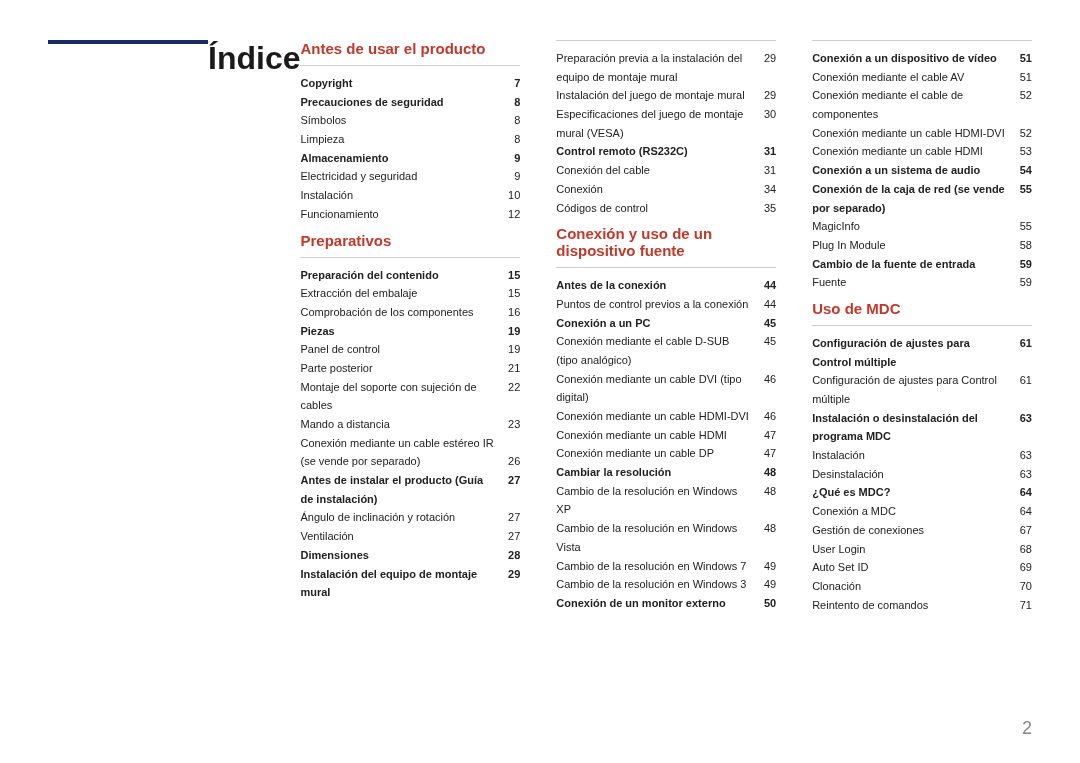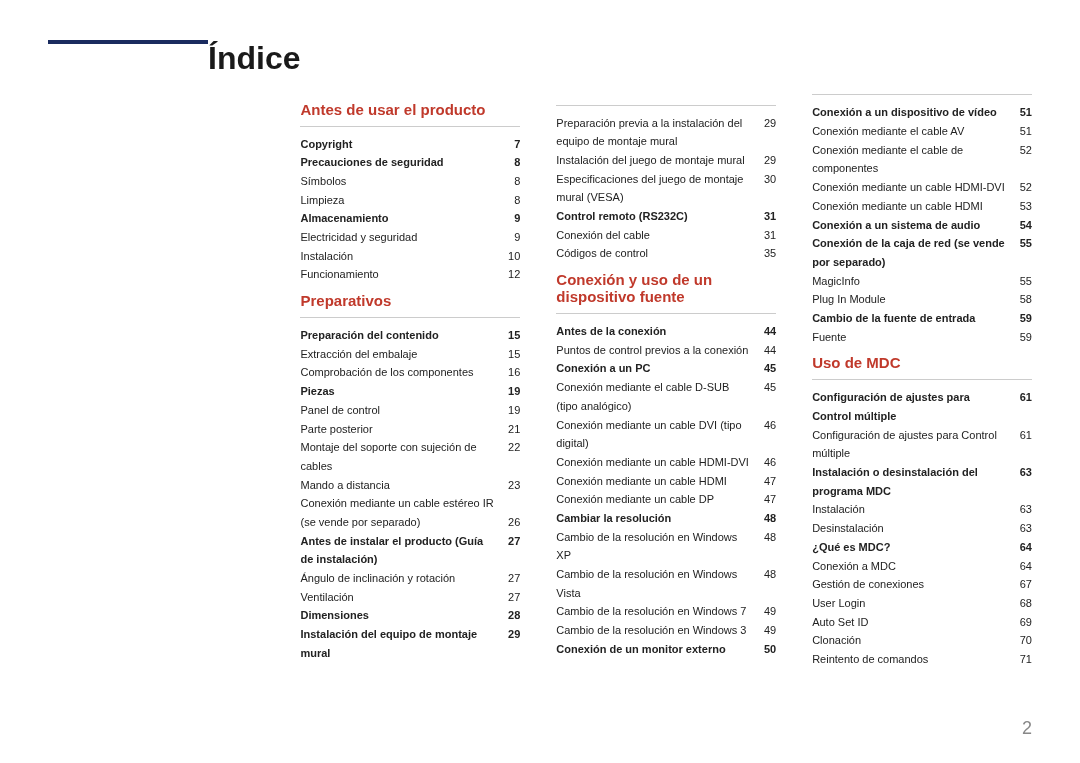--- a/index.html
+++ b/index.html
@@ -30,21 +30,20 @@
       font-size: 32px;
       font-weight: bold;
       color: #1a1a1a;
       margin-bottom: 24px;
     }
     .columns {
       display: flex;
       flex-direction: row;
       gap: 12px;
       flex: 1;
-      align-items: center;
     }
     .col {
       flex: 1;
       padding-right: 24px;
     }
     .col:last-child { padding-right: 0; }
     .section-title {
       color: #c0392b;
       font-size: 15px;
       font-weight: bold;
@@ -205,20 +204,24 @@
         </div>
         <div class="entry bold-entry">
           <span class="entry-label">Control remoto (RS232C)</span>
           <span class="entry-num">31</span>
         </div>
         <div class="entry">
           <span class="entry-label">Conexión del cable</span>
           <span class="entry-num">31</span>
         </div>
         <div class="entry">
+          <span class="entry-label">Conexión</span>
+          <span class="entry-num">34</span>
+        </div>
+        <div class="entry">
           <span class="entry-label">Códigos de control</span>
           <span class="entry-num">35</span>
         </div>
         <div class="sub-section-gap"></div>
         <div class="section-title">Conexión y uso de un dispositivo fuente</div>
         <hr class="section-divider">
         <div class="entry bold-entry">
           <span class="entry-label">Antes de la conexión</span>
           <span class="entry-num">44</span>
         </div>

